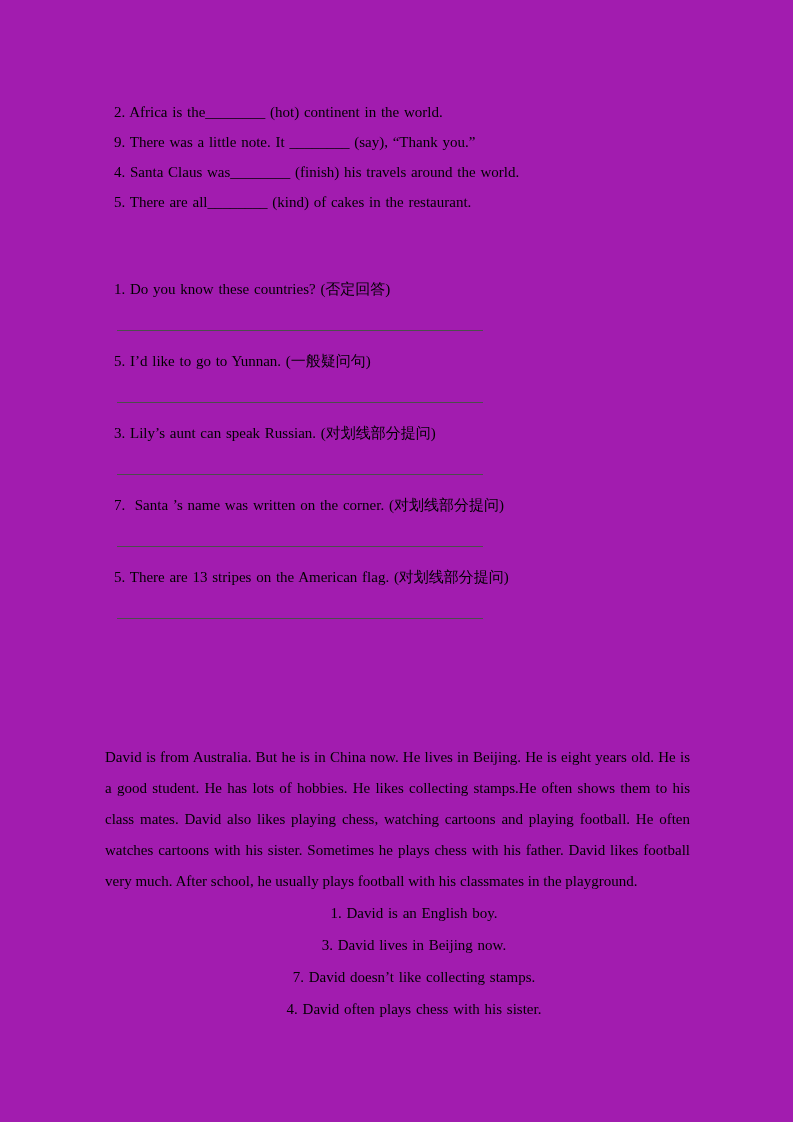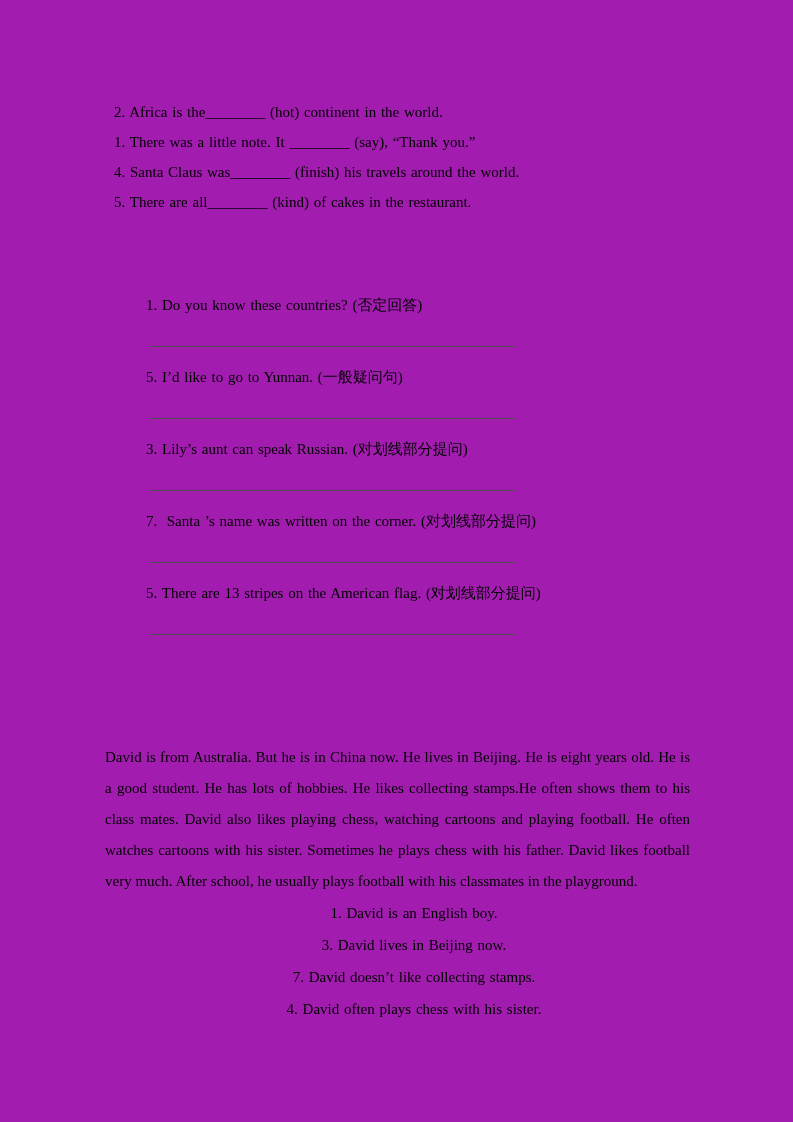--- a/index.html
+++ b/index.html
@@ -23,23 +23,22 @@
   }
   .vf-line {
     line-height: 30px;
     white-space: pre-wrap;
     word-spacing: 1px;
   }
   
   .sec-rewrite {
     position: absolute;
     left: 114px;
-    top: 290px;
+    top: 274px;
     width: 620px;
-    margin-left: 32px;
   }
   .rw-item { margin: 0; }
   .rw-question {
     line-height: 30px;
     white-space: pre-wrap;
     word-spacing: 1px;
   }
   .rw-answer-line {
     width: 366px;
     height: 0;
@@ -71,21 +70,21 @@
     word-spacing: 1px;
   }
 </style>
 </head>
 <body>
 
 <div class="page">
 
   <section class="sec-verb-forms">
     <div class="vf-line">2. Africa is the________ (hot) continent in the world.</div>
-    <div class="vf-line">1. There was a little note. It ________ (say), “Thank you.”</div>
+    <div class="vf-line">9. There was a little note. It ________ (say), “Thank you.”</div>
     <div class="vf-line">4. Santa Claus was________ (finish) his travels around the world.</div>
     <div class="vf-line">5. There are all________ (kind) of cakes in the restaurant.</div>
   </section>
 
   <section class="sec-rewrite">
     <div class="rw-item">
       <div class="rw-question">1. Do you know these countries? (否定回答)</div>
       <div class="rw-answer-line"></div>
     </div>
     <div class="rw-item">

